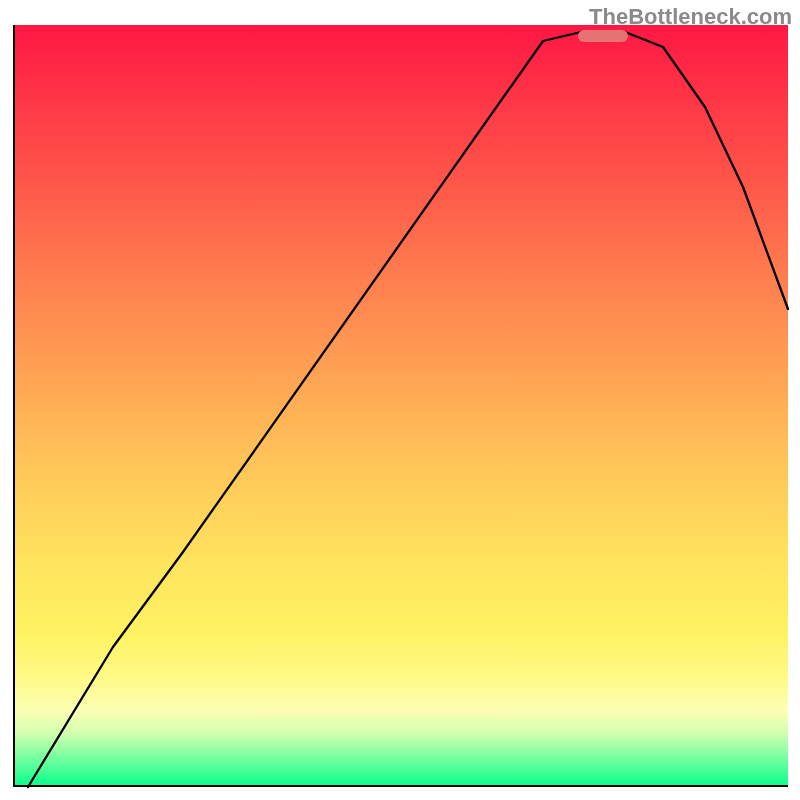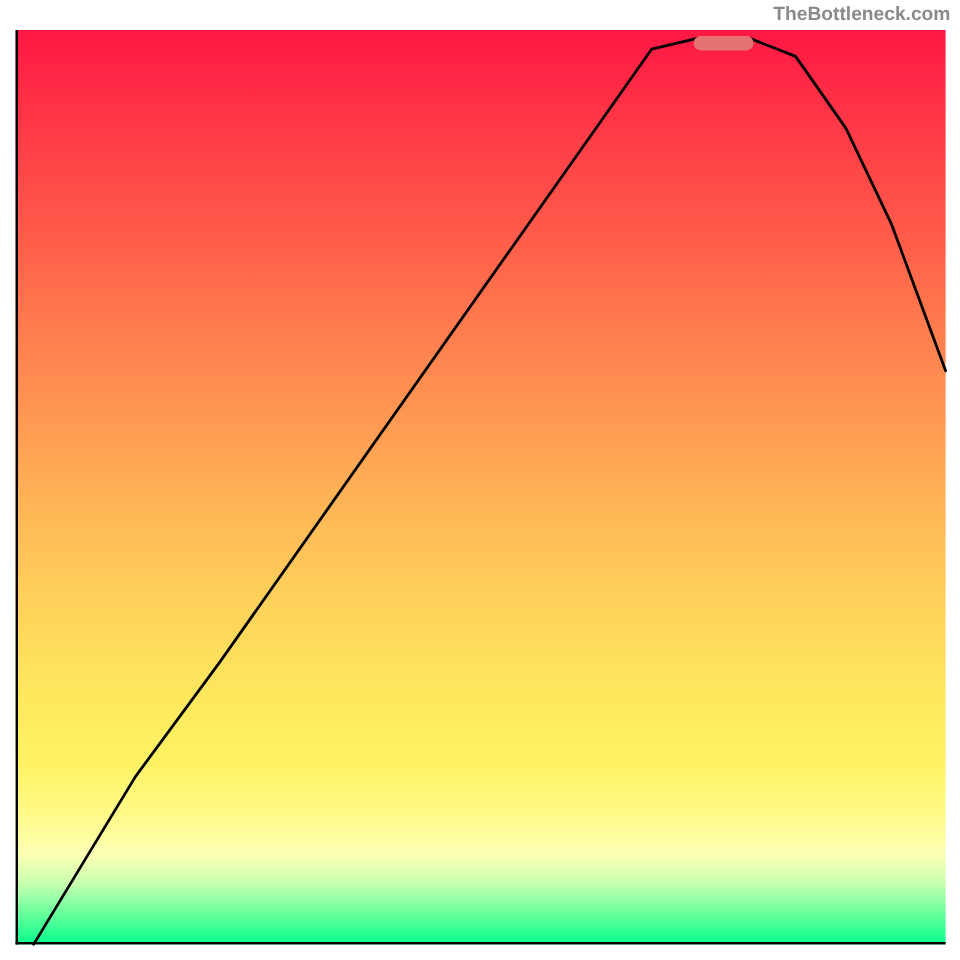--- a/index.html
+++ b/index.html
@@ -52,21 +52,21 @@
     left: 13px;
     top: 785px;
     width: 775px;
     height: 2px;
   }
   .watermark {
     position: absolute;
     top: 4px;
     right: 8px;
     font-family: Arial, Helvetica, sans-serif;
-    font-size: 16px;
+    font-size: 22px;
     font-weight: 600;
     color: #8a8a8a;
     letter-spacing: 0px;
   }
   .curve-svg {
     position: absolute;
     left: 13px;
     top: 25px;
     width: 775px;
     height: 762px;

